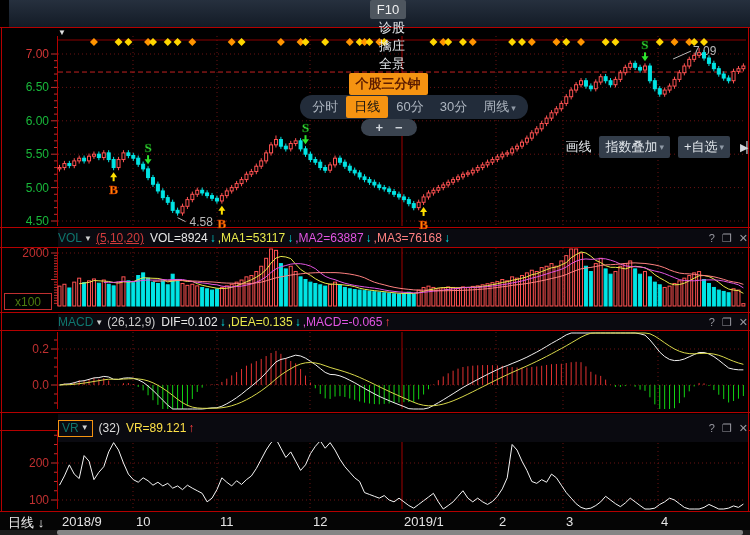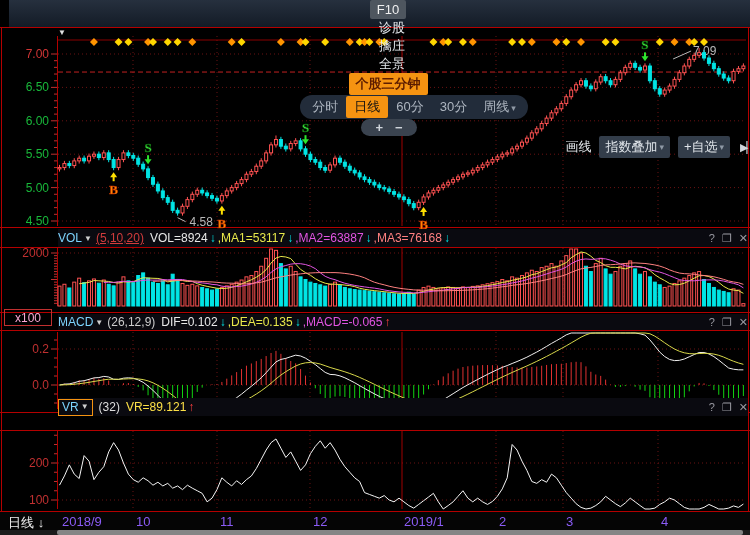--- a/index.html
+++ b/index.html
@@ -23,38 +23,38 @@
   .zoom-pill span{padding:0 6px;color:#cfd5db;font-weight:bold;cursor:pointer;}
   .tb-right{margin-left:auto;display:flex;align-items:center;}
   .tb-btn{display:flex;align-items:center;background:#333d4a;border-radius:2px;
           padding:2px 6px;margin-left:8px;cursor:pointer;color:#dfe4e9;}
   .collapse{margin:0 6px 0 10px;color:#cfd5db;font-size:11px;cursor:pointer;letter-spacing:-2px;}
   
   svg.canvas{position:absolute;left:0;top:0;z-index:5;}
   
   .phead{position:absolute;left:58px;right:2px;height:18px;background:#0a0a10;z-index:15;
          display:flex;align-items:center;font-size:12px;color:#ddd;white-space:nowrap;}
-  .phead .pname{color:#7dd3fc;cursor:pointer;}
+  .phead .pname{color:#0f766e;cursor:pointer;}
   .phead .pdrop{font-size:8px;color:#cfcfcf;margin:0 4px 0 2px;cursor:pointer;}
   .phead .pparams{margin-right:6px;}
   .phead .vals span{margin-right:2px;}
   .phead .icons{margin-left:auto;display:flex;align-items:center;color:#9a9aa2;}
   .phead .icons i{font-style:normal;margin-left:7px;cursor:pointer;font-size:11px;}
   .vrbox{border:1px solid #f59311;padding:0 3px 1px 3px;display:flex;align-items:center;}
   
   .bottombar{position:absolute;left:0;top:512px;width:750px;height:18px;background:#050505;
              z-index:15;color:#e8e8e8;font-size:13px;padding-left:6px;}
   .bb-period{position:absolute;left:8px;top:2px;color:#f0f0f0;cursor:pointer;}
-  .bb-date{position:absolute;top:2px;color:#8b5cf6;}
+  .bb-date{position:absolute;top:2px;color:#e5e5e5;}
   .scrollstrip{position:absolute;left:0;top:530px;width:750px;height:5px;background:#1c1c1c;z-index:15;}
   .scrollhandle{position:absolute;left:57px;top:0;width:686px;height:5px;background:#858585;border-radius:2px;}
   .tl-caret{position:absolute;left:58px;top:28px;z-index:16;color:#e0e0e0;font-size:8px;}
   .x100box{position:absolute;left:4px;top:293px;width:46px;height:15px;z-index:16;
-           border:1px solid #c03030;color:#f9a8d4;font-size:12px;display:flex;
-           align-items:center;justify-content:center;margin-top:16px;}
+           border:1px solid #c03030;color:#4d7c0f;font-size:12px;display:flex;
+           align-items:center;justify-content:center;}
 </style>
 </head>
 <body>
 
 <div class="screen">
 
   <div class="toolbar">
     <span class="tb-badge gray">F10</span>
     <span class="tb-link">诊股</span>
     <span class="tb-link">擒庄</span>
@@ -885,21 +885,21 @@
     <span class="pname">MACD</span>
     <span class="pdrop">▼</span>
     <span class="pparams" id="macdParams" style="color: rgb(204, 204, 204);">(26,12,9)</span>
     <span class="vals" id="macdVals"><span style="color: rgb(232, 232, 232);">DIF=0.102</span><span style="color: rgb(0, 229, 229); font-weight: bold;">↓</span><span style="color: rgb(232, 232, 74);">,DEA=0.135</span><span style="color: rgb(0, 229, 229); font-weight: bold;">↓</span><span style="color: rgb(226, 85, 226);">,MACD=-0.065</span><span style="color: rgb(255, 64, 64); font-weight: bold;">↑</span></span>
     <span class="icons" id="macdIcons">
         <i>?</i>
         <i>❐</i>
         <i>✕</i>
       </span>
   </div>
-  <div class="phead" style="top:398px;height:18px">
+  <div class="phead" style="top:414px;height:28px">
     <span class="vrbox">
       <span class="pname">VR</span>
       <span class="pdrop" style="margin:0 0 0 2px">▼</span>
     </span>
     <span class="pparams" style="margin-left:6px">(32)</span>
     <span class="vals" id="vrVals"><span style="color: #fde047;">VR=89.121</span><span style="color: rgb(255, 64, 64); font-weight: bold;">↑</span></span>
     <span class="icons" id="vrIcons">
         <i>?</i>
         <i>❐</i>
         <i>✕</i>

